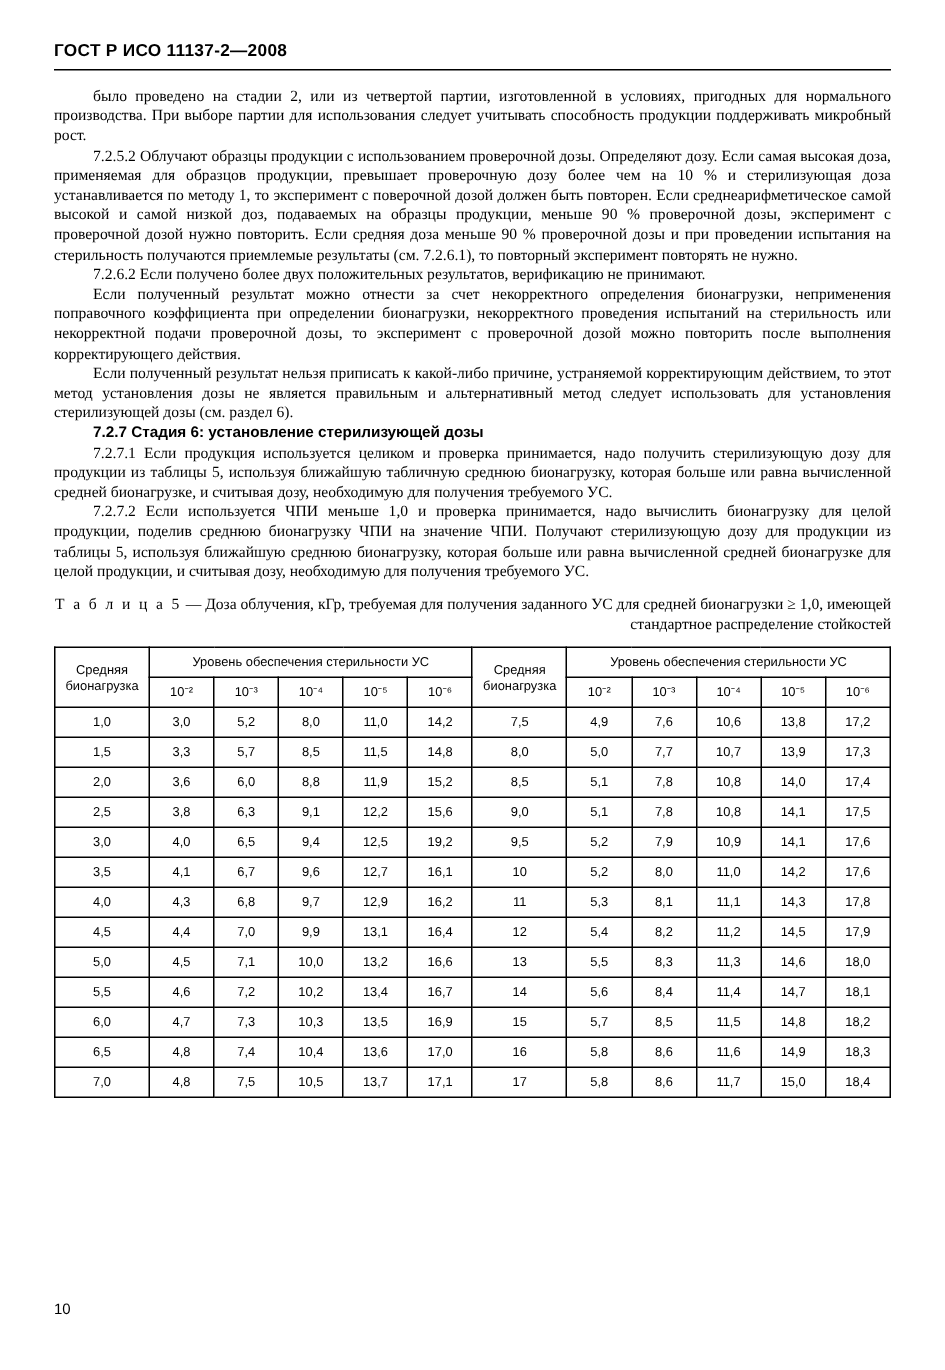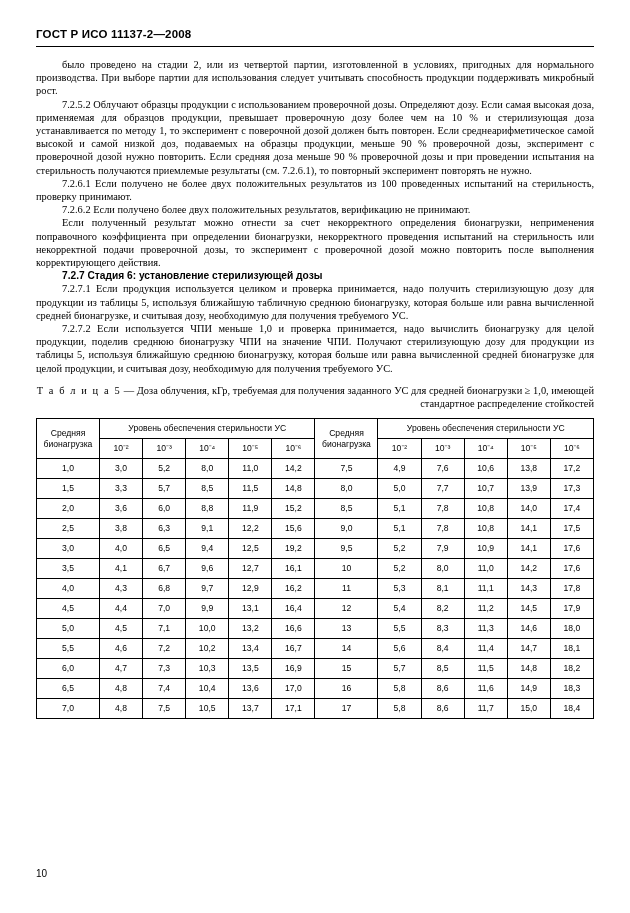--- a/index.html
+++ b/index.html
@@ -114,23 +114,23 @@
 <div class="page">
 
   <div class="header">ГОСТ Р ИСО 11137-2—2008</div>
   <div class="hrule"></div>
 
   <div class="content">
 
     <p class="p-ind">было проведено на стадии 2, или из четвертой партии, изготовленной в условиях, пригодных для нормального производства. При выборе партии для использования следует учитывать способность продукции поддерживать микробный рост.</p>
     <p class="p-ind">7.2.5.2 Облучают образцы продукции с использованием проверочной дозы. Определяют дозу. Если самая высокая доза, применяемая для образцов продукции, превышает проверочную дозу более чем на 10 % и стерилизующая доза устанавливается по методу 1, то эксперимент с поверочной дозой должен быть повторен. Если среднеарифметическое самой высокой и самой низкой доз, подаваемых на образцы продукции, меньше 90 % проверочной дозы, эксперимент с проверочной дозой нужно повторить. Если средняя доза меньше 90 % проверочной дозы и при проведении испытания на стерильность получаются приемлемые результаты (см. 7.2.6.1), то повторный эксперимент повторять не нужно.</p>
 
-    <p class="p-ind">7.2.6.1 Если получено не более двух положительных результатов из 100 проведенных испытаний на стерильность, проверку принимают.</p>
     <p class="p-ind">7.2.6.2 Если получено более двух положительных результатов, верификацию не принимают.</p>
     <p class="p-ind">Если полученный результат можно отнести за счет некорректного определения бионагрузки, неприменения поправочного коэффициента при определении бионагрузки, некорректного проведения испытаний на стерильность или некорректной подачи проверочной дозы, то эксперимент с проверочной дозой можно повторить после выполнения корректирующего действия.</p>
+    <p class="p-ind">Если полученный  результат нельзя приписать к какой-либо причине, устраняемой корректирующим действием, то этот метод установления дозы не является правильным и альтернативный метод следует использовать для установления стерилизующей дозы (см. раздел 6).</p>
 
     <p class="sec-head">7.2.7 Стадия 6: установление  стерилизующей дозы</p>
     <p class="p-ind">7.2.7.1 Если продукция используется целиком и проверка принимается, надо получить стерилизующую дозу для продукции из таблицы 5, используя ближайшую табличную среднюю бионагрузку, которая больше или равна вычисленной средней бионагрузке, и считывая дозу, необходимую для получения требуемого УС.</p>
     <p class="p-ind">7.2.7.2 Если используется ЧПИ меньше 1,0 и проверка принимается, надо вычислить бионагрузку для целой продукции, поделив среднюю бионагрузку ЧПИ на значение ЧПИ. Получают стерилизующую дозу для продукции из таблицы 5, используя ближайшую среднюю бионагрузку, которая больше или равна вычисленной средней бионагрузке для целой продукции, и считывая дозу, необходимую для получения требуемого УС.</p>
 
     <div class="tbl-caption">
       <span class="spaced">Т а б л и ц а   5</span>
       <span>— Доза облучения, кГр, требуемая для получения заданного УС для средней бионагрузки ≥ 1,0, имеющей стандартное  распределение  стойкостей</span>
     </div>
 

